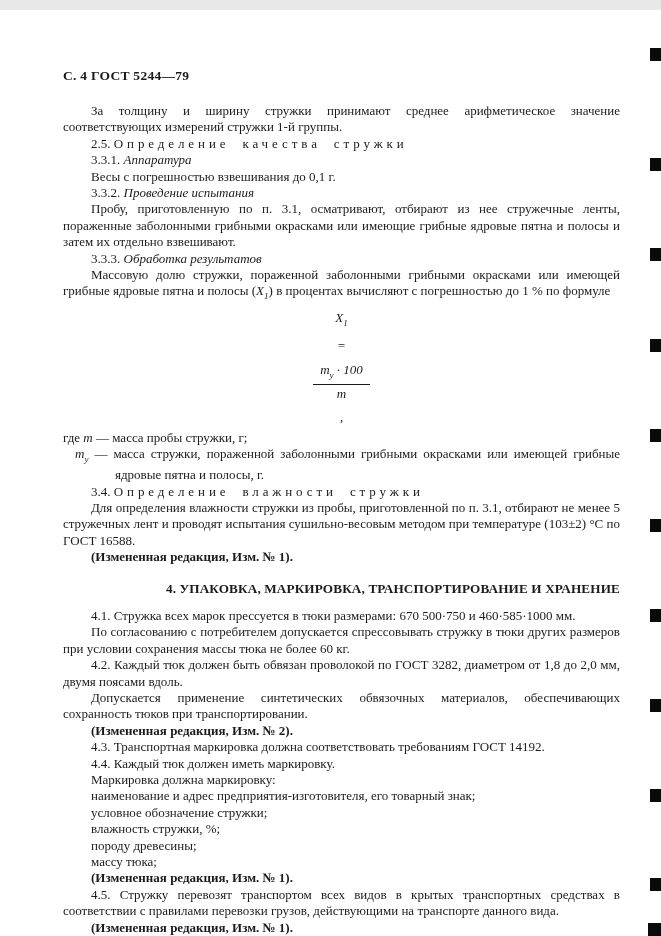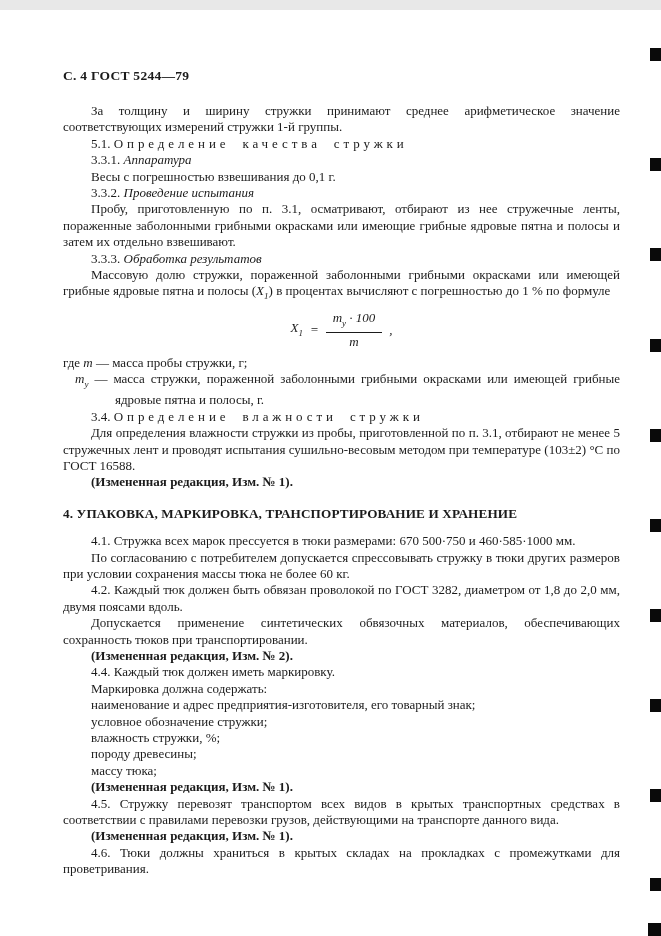--- a/index.html
+++ b/index.html
@@ -19,26 +19,26 @@
   }
   .body-col { position:absolute; left:63px; top:93px; width:557px; }
   p { margin:0; text-align:justify; }
   p.ind { text-indent:28px; }
   .subhead { text-indent:28px; text-align:left; }
   .subhead .it { font-style:italic; }
   .spacedhead { text-indent:28px; text-align:left; white-space:nowrap; }
   .spacedhead .sp { letter-spacing:0.30em; word-spacing:0.45em; }
   .amend { font-weight:bold; text-indent:28px; text-align:left; }
   .sec-head {
-    text-align:left; font-weight:bold; font-size:13.2px;
+    text-align:right; font-weight:bold; font-size:13.2px;
     margin:15px 0 11px 0; text-indent:0; letter-spacing:0.01em;
   }
   .formula {
     display:flex; justify-content:center; align-items:center;
-    gap:7px; margin:6px 0 4px 0; text-align:center; font-style:italic;
+    gap:7px; margin:6px 0 4px 0; text-align:center; font-style:italic;flex-direction:column;
   }
   .formula sub, .varsub { font-size:9px; font-style:italic; }
   .frac { display:inline-flex; flex-direction:column; align-items:center; font-style:italic;justify-content:center; }
   .frac .num { border-bottom:1px solid #1b1b1b; padding:0 7px 1px 7px; }
   .frac .den { padding-top:1px; }
   .vr { font-style:italic; }
   .hang { padding-left:52px; text-indent:-40px; }
   .edge-mark { position:absolute; right:0; width:11px; height:13px; background:#0a0a0a; }
   .edge-mark.corner { width:13px; height:21px; }
 </style>
@@ -46,21 +46,21 @@
 <body>
 
 <div class="page">
 
   <div class="running-head">С. 4 ГОСТ 5244—79</div>
 
   <div class="body-col">
 
     <p class="ind">За толщину и ширину стружки принимают среднее арифметическое значение соответствующих измерений стружки 1-й группы.</p>
 
-    <p class="spacedhead"><span>5.1.</span>&nbsp;<span class="sp">Определение качества стружки</span></p>
+    <p class="spacedhead"><span>2.5.</span>&nbsp;<span class="sp">Определение качества стружки</span></p>
 
     <p class="subhead"><span>3.3.1.</span> <span class="it">Аппаратура</span></p>
 
     <p class="ind">Весы с погрешностью взвешивания до 0,1 г.</p>
 
     <p class="subhead"><span>3.3.2.</span> <span class="it">Проведение испытания</span></p>
 
     <p class="ind">Пробу, приготовленную по п. 3.1, осматривают, отбирают из нее стружечные ленты, пораженные заболонными грибными окрасками или имеющие грибные ядровые пятна и полосы и затем их отдельно взвешивают.</p>
 
     <p class="subhead"><span>3.3.3.</span> <span class="it">Обработка результатов</span></p>
@@ -87,22 +87,23 @@
 
     <p class="amend">(Измененная редакция, Изм. № 1).</p>
 
     <p class="sec-head">4. УПАКОВКА, МАРКИРОВКА, ТРАНСПОРТИРОВАНИЕ И ХРАНЕНИЕ</p>
 
     <p class="ind">4.1. Стружка всех марок прессуется в тюки размерами: 670 500·750 и 460·585·1000 мм.</p>
     <p class="ind">По согласованию с потребителем допускается спрессовывать стружку в тюки других размеров при условии сохранения массы тюка не более 60 кг.</p>
     <p class="ind">4.2. Каждый тюк должен быть обвязан проволокой по ГОСТ 3282, диаметром от 1,8 до 2,0 мм, двумя поясами вдоль.</p>
     <p class="ind">Допускается применение синтетических обвязочных материалов, обеспечивающих сохранность тюков при транспортировании.</p>
     <p class="amend">(Измененная редакция, Изм. № 2).</p>
+    <p class="ind">4.3. Транспортная маркировка должна соответствовать требованиям ГОСТ 14192.</p>
     <p class="ind">4.4. Каждый тюк должен иметь маркировку.</p>
-    <p class="ind">Маркировка должна содержать:</p>
+    <p class="ind">Маркировка должна маркировку:</p>
     <p class="ind">наименование и адрес предприятия-изготовителя, его товарный знак;</p>
     <p class="ind">условное обозначение стружки;</p>
     <p class="ind">влажность стружки, %;</p>
     <p class="ind">породу древесины;</p>
     <p class="ind">массу тюка;</p>
     <p class="amend">(Измененная редакция, Изм. № 1).</p>
     <p class="ind">4.5. Стружку перевозят транспортом всех видов в крытых транспортных средствах в соответствии с правилами перевозки грузов, действующими на транспорте данного вида.</p>
     <p class="amend">(Измененная редакция, Изм. № 1).</p>
     <p class="ind">4.6. Тюки должны храниться в крытых складах на прокладках с промежутками для проветривания.</p>
 

